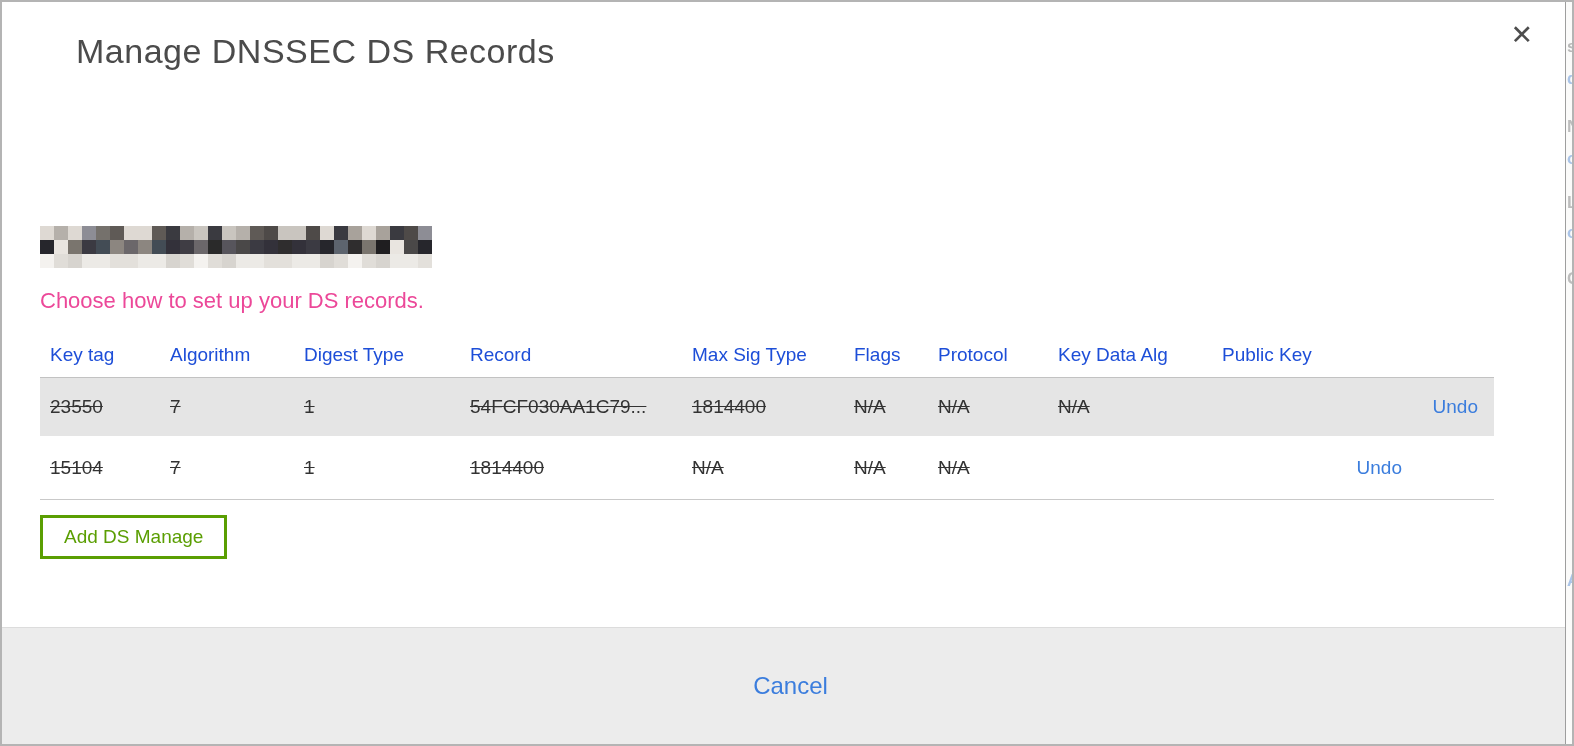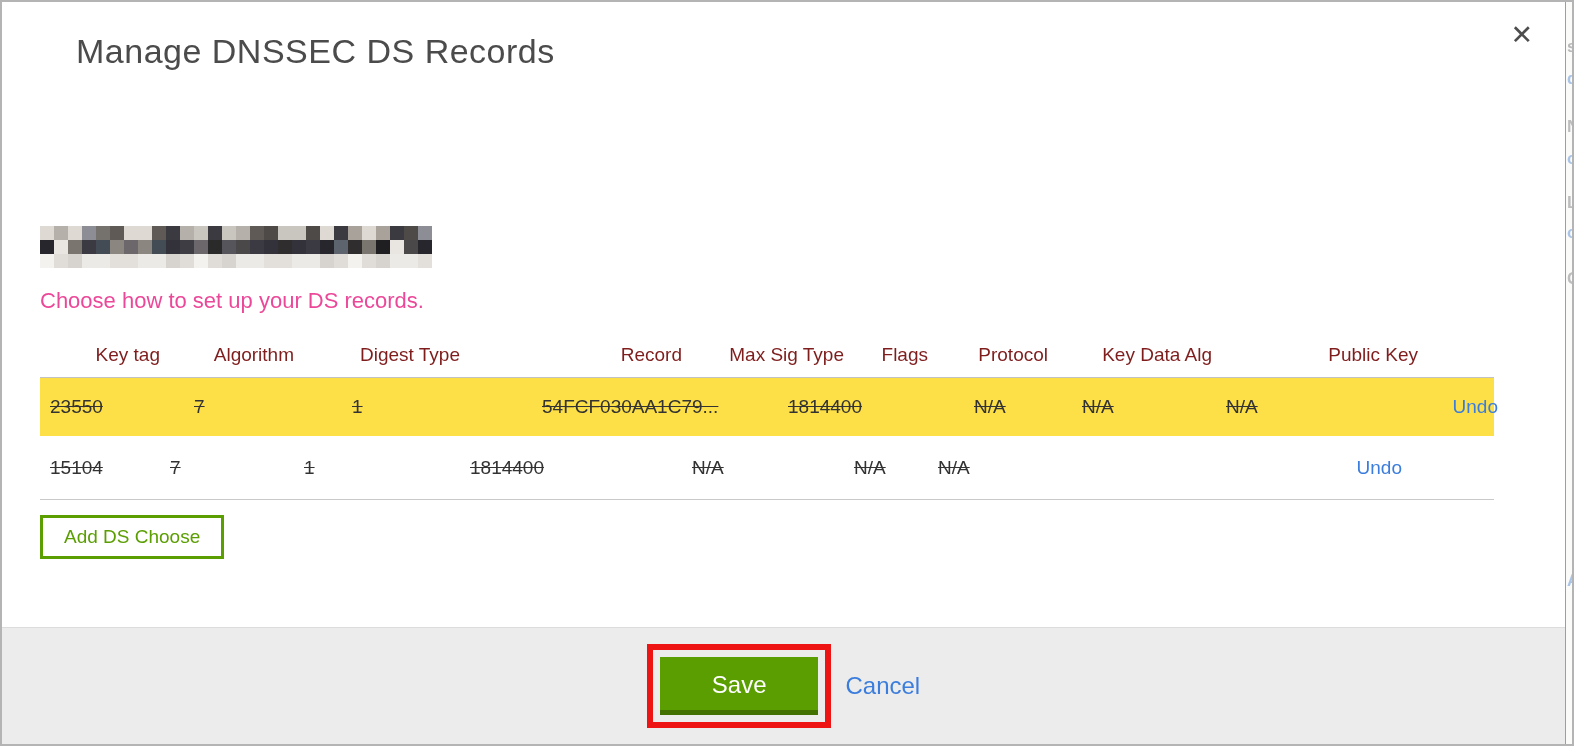--- a/index.html
+++ b/index.html
@@ -49,23 +49,23 @@
     position:absolute; left:38px; top:330px; width:1454px;
     font-size:19px; color:#333;
   }
   .trow {
     display:grid;
     grid-template-columns:120px 134px 166px 222px 162px 84px 120px 164px 1fr 76px;
     align-items:center;
   }
   .trow > div { padding-left:10px; overflow:hidden; white-space:nowrap; }
   .thead { height:46px; border-bottom:1px solid #c2c2c2; }
-  .thead > div { color:#7f1d1d;text-align:right; }
+  .thead > div { color:#1d4ed8; }
   .drow { height:58px; }
-  .drow.alt { background:#fde047;gap:24px; }
+  .drow.alt { background:#e5e5e5; }
   .drow.plain { height:64px; border-bottom:1px solid #c9c9c9; }
   .drow .struck { text-decoration:line-through; }
   .cell-action { text-align:right; padding-right:16px !important; }
   .link { color:#3b7ddd; cursor:pointer; text-decoration:none; }
 
   .add-btn {
     position:absolute; left:38px; top:513px;
     background:#fff; border:3px solid #5a9e02; color:#5a9e02;
     font-size:19px; padding:8px 21px; cursor:pointer;
     font-family:inherit;
@@ -231,26 +231,23 @@
         <div class="struck">N/A</div>
         <div class="struck">N/A</div>
         <div class="struck"></div>
         <div class="cell-action">
           <span class="link">Undo</span>
         </div>
       </div>
 
     </div>
 
-    <button class="add-btn">Add DS Choose</button>
+    <button class="add-btn">Add DS Manage</button>
 
     <div class="footer">
-      <div class="annotation-box">
-        <button class="save-btn">Save</button>
-      </div>
       <span class="link cancel-link">Cancel</span>
     </div>
 
   </div>
 
   <div class="bg-sliver">
       <span class="frag" style="top: 36px; color: rgb(185, 185, 185);">s</span>
       <span class="frag" style="top: 68px; color: rgb(170, 196, 232);">d</span>
       <span class="frag" style="top: 116px; color: rgb(189, 189, 189);">N</span>
       <span class="frag" style="top: 148px; color: rgb(170, 196, 232);">o</span>

